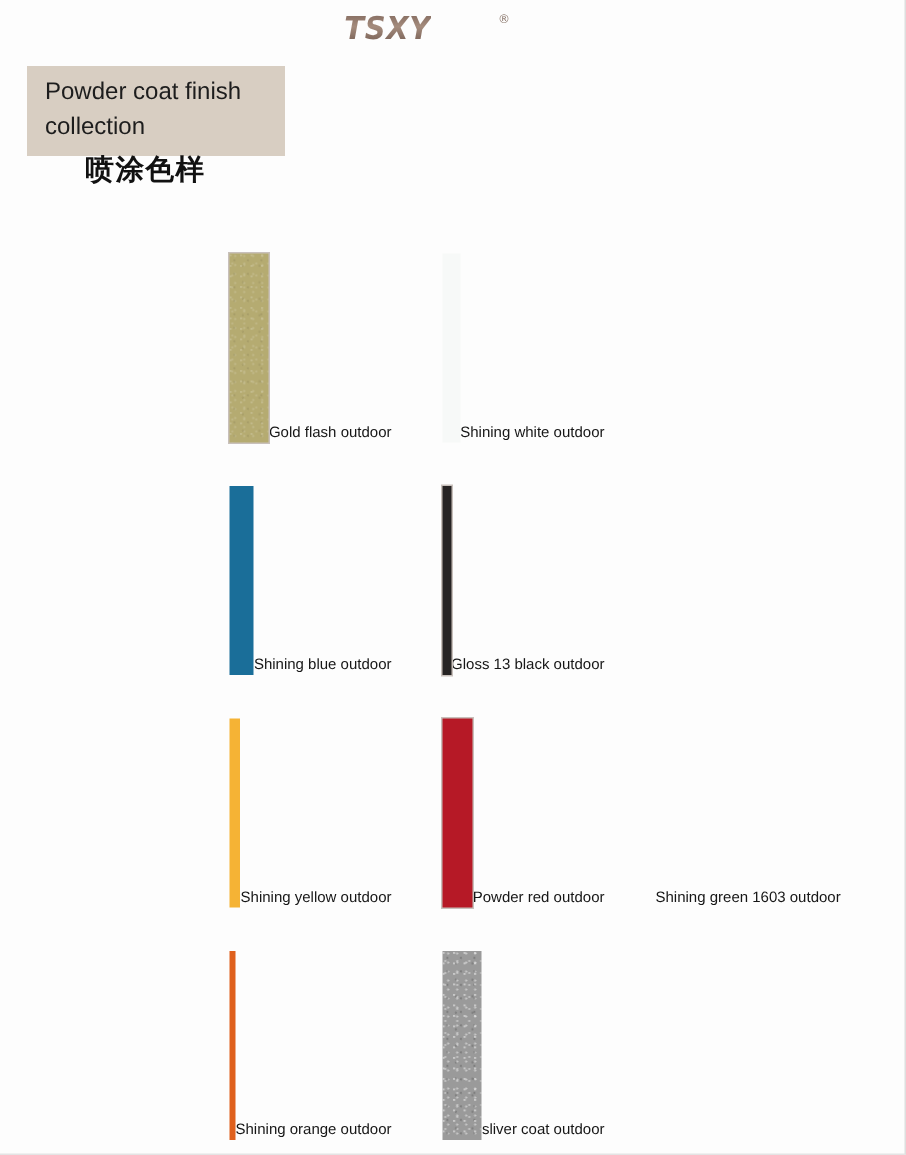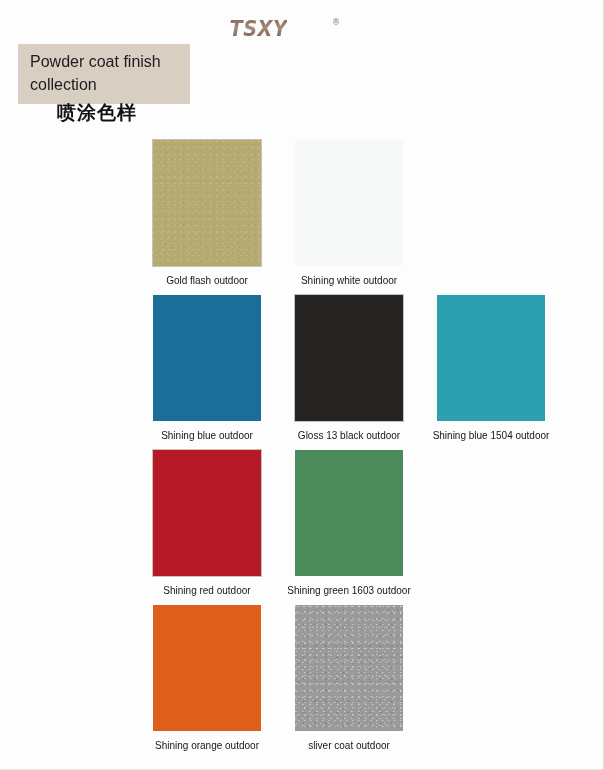--- a/index.html
+++ b/index.html
@@ -22,21 +22,21 @@
     background: #fdfdfd;
     box-sizing: border-box;
     border-right: 1px solid #dedede;
     border-bottom: 1px solid #e4e4e4;
     overflow: hidden;
   }
 
   
   .brand {
     position: absolute;
-    top: 17px;
+    top: 7px;
     left: 0;
     width: 516px;
     text-align: center;
     height: 30px;
   }
   .brand-mark {
     display: inline-block;
     position: relative;
     font-family: "DejaVu Sans", sans-serif;
     font-size: 21px;
@@ -95,22 +95,22 @@
   }
   .row {
     display: flex;
     height: 155px;
     position: relative;
   }
   .cell {
     width: 108px;
     margin-right: 34px;
     display: flex;
-    flex-direction: column;
-    align-items: center;
+    flex-direction: row;
+    align-items: flex-end;
   }
   .cell:last-child {
     margin-right: 16px;
   }
   .chip {
     width: 108px;
     height: 126px;
     display: block;
     position: relative;
   }
@@ -174,29 +174,29 @@
       </div>
       <div class="row">
         <div class="cell">
           <div class="chip" style="background: rgb(26, 110, 153);"></div>
           <div class="caption">Shining blue outdoor</div>
         </div>
         <div class="cell">
           <div class="chip bordered" style="background: rgb(38, 35, 35);"></div>
           <div class="caption">Gloss 13 black outdoor</div>
         </div>
-        <div class="cell">
-          <div class="chip" style="background: rgb(43, 160, 174);"></div>
-          <div class="caption">Shining blue 1504 outdoor</div>
-        </div>
-      </div>
-      <div class="row">
+      </div>
+      <div class="row">
+        <div class="cell">
+          <div class="chip" style="background: rgb(245, 179, 53);"></div>
+          <div class="caption">Shining yellow outdoor</div>
+        </div>
         <div class="cell">
           <div class="chip bordered" style="background: rgb(182, 25, 38);"></div>
-          <div class="caption">Shining red outdoor</div>
+          <div class="caption">Powder red outdoor</div>
         </div>
         <div class="cell">
           <div class="chip" style="background: rgb(75, 138, 91);"></div>
           <div class="caption">Shining green 1603 outdoor</div>
         </div>
       </div>
       <div class="row">
         <div class="cell">
           <div class="chip" style="background: rgb(223, 96, 29);"></div>
           <div class="caption">Shining orange outdoor</div>

